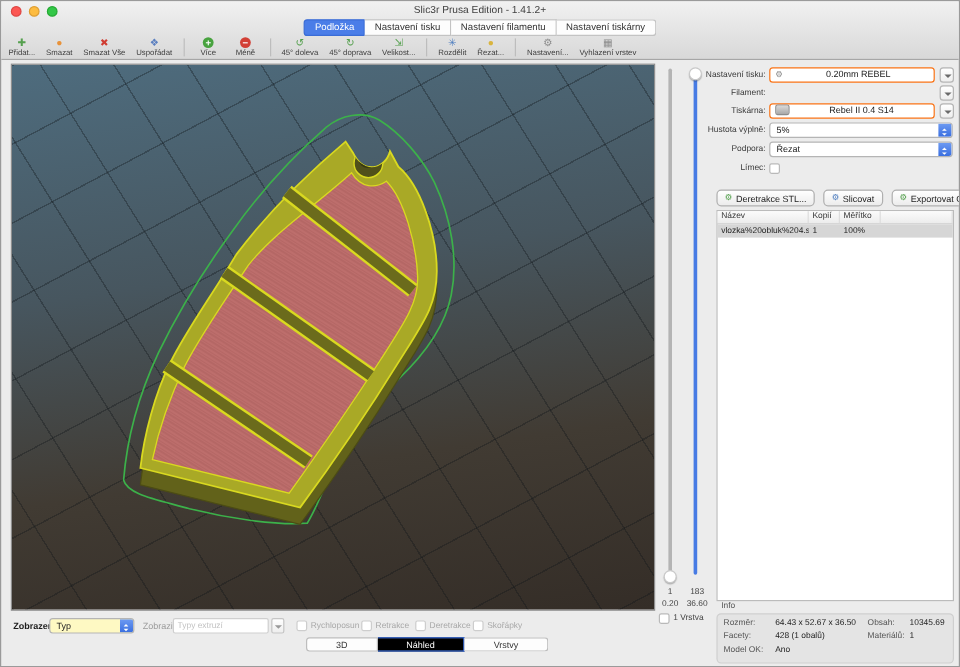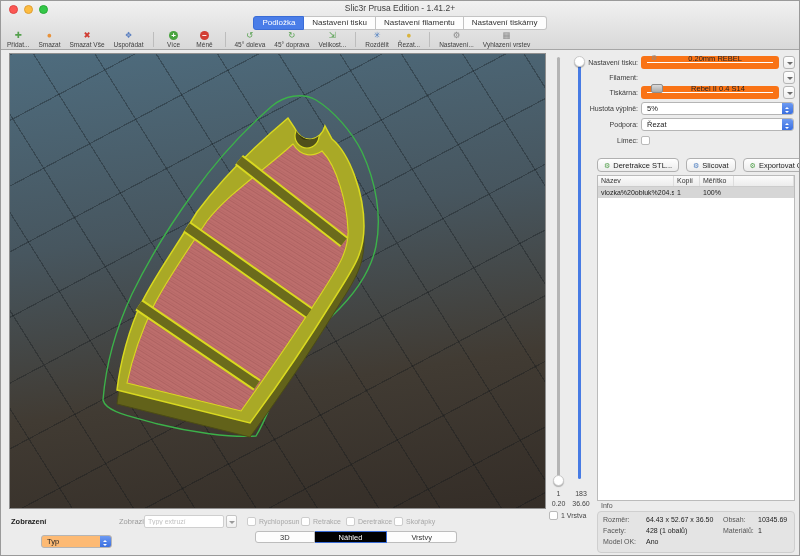--- a/index.html
+++ b/index.html
@@ -52,22 +52,22 @@
   .h1{left:6px;top:422px;}
   .h2{left:27px;top:3px;}
   .sval{position:absolute;font-size:7px;color:#444;text-align:center;white-space:nowrap;}
   .singlelayer{position:absolute;left:2px;top:458px;display:flex;align-items:center;gap:3px;}
   .cbx{width:9px;height:9px;background:#fff;border:1px solid #b9b9b9;border-radius:2px;box-sizing:border-box;}
   .singlelayer .cblabel{font-size:7px;color:#444;}
   
   .panel{position:absolute;left:595px;top:49px;width:205px;height:507px;}
   .prow{position:absolute;height:13px;}
   .plabel{position:absolute;right:163px;white-space:nowrap;font-size:7px;color:#3a3a3a;line-height:13px;}
-  .combo{position:absolute;left:45px;width:138px;height:13px;background:#fff;border:6px solid #f97316;
-         border-radius:3px;box-sizing:border-box;display:flex;align-items:flex-end;}
+  .combo{position:absolute;left:45px;width:138px;height:13px;background:#fff;border:1px solid #f97316;
+         border-radius:3px;box-sizing:border-box;display:flex;align-items:flex-start;}
   .combo .cico{margin-left:4px;font-size:7px;color:#8c8c8c;line-height:11px;}
   .combo .ctext{flex:1;text-align:center;font-size:7.5px;color:#222;}
   .swatch{width:12px;height:7px;background:#9a9a20;border:1px solid #77771a;margin-left:4px;}
   .printerico{width:10px;height:7px;margin-left:4px;background:linear-gradient(#d9d9d9,#a9a9a9);
               border:1px solid #8d8d8d;border-radius:2px;}
   .chevbtn{position:absolute;left:187px;width:12px;height:13px;background:linear-gradient(#fff,#eee);
            border:1px solid #b5b5b5;border-radius:3px;box-sizing:border-box;}
   .chevbtn::after{content:"";position:absolute;left:3px;top:5px;border:3px solid transparent;border-top-color:#6a6a6a;}
   .popup{position:absolute;left:45px;width:153px;height:13px;background:#fff;border:1px solid #b5b5b5;
          border-radius:3px;box-sizing:border-box;overflow:hidden;}
@@ -90,22 +90,22 @@
   .c1{width:76px;}.c2{width:26px;}.c3{width:34px;}.c4{flex:1;}
   .infotitle{position:absolute;left:5px;top:452px;font-size:7px;color:#555;}
   .infobox{position:absolute;left:1px;top:461px;width:198px;height:42px;background:#e4e4e4;
            border:1px solid #cfcfcf;border-radius:4px;box-sizing:border-box;}
   .ilabel,.ival{position:absolute;font-size:7px;white-space:nowrap;}
   .ilabel{color:#555;}.ival{color:#222;}
   
   .blabel{position:absolute;font-size:7.5px;line-height:13px;}
   .dark{color:#1d1d1d;font-weight:bold;}
   .dim{color:#9b9b9b;}
-  .typsel{position:absolute;left:40px;top:514px;width:71px;height:13px;background:#fdba74;
-          border:1px solid #b5b5b5;border-radius:3px;box-sizing:border-box;overflow:hidden;margin-top:20px;}
+  .typsel{position:absolute;left:40px;top:514px;width:71px;height:13px;background:#fef9c3;
+          border:1px solid #b5b5b5;border-radius:3px;box-sizing:border-box;overflow:hidden;}
   .typsel .ptext{position:absolute;left:5px;font-size:7.5px;color:#222;line-height:12px;}
   .typsel .pcap{position:absolute;right:0;top:0;width:11px;height:100%;background:linear-gradient(#6d9af2,#3a6fe0);}
   .typsel .pcap::before{content:"";position:absolute;left:3px;top:2px;border:2.5px solid transparent;border-bottom-color:#fff;}
   .typsel .pcap::after{content:"";position:absolute;left:3px;top:8px;border:2.5px solid transparent;border-top-color:#fff;}
   .extruin{position:absolute;left:143px;top:514px;width:80px;height:13px;border:1px solid #cfcfcf;
            border-radius:2px;background:#fff;font-size:7px;color:#555;padding:0 3px;box-sizing:border-box;
            font-family:"Liberation Sans",sans-serif;}
   .extruin::placeholder{color:#c2c2c2;}
   .minichev{position:absolute;left:225px;top:514px;width:11px;height:13px;background:linear-gradient(#fff,#eee);
             border:1px solid #c5c5c5;border-radius:2px;box-sizing:border-box;}

